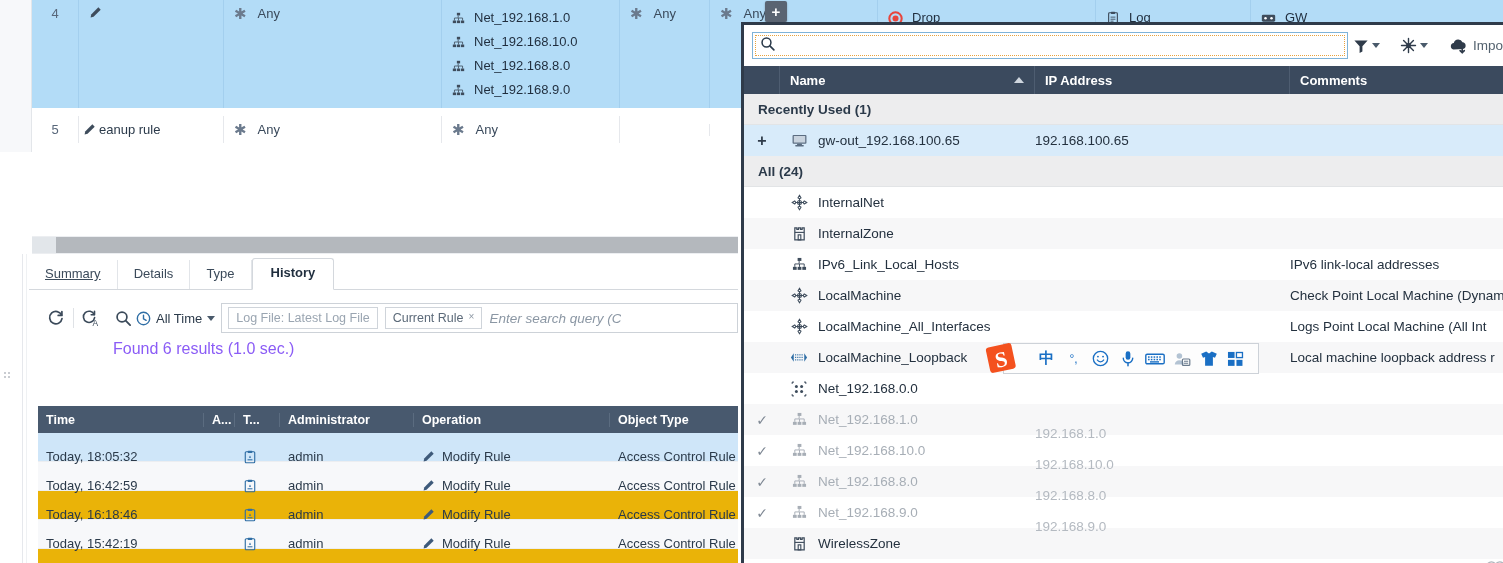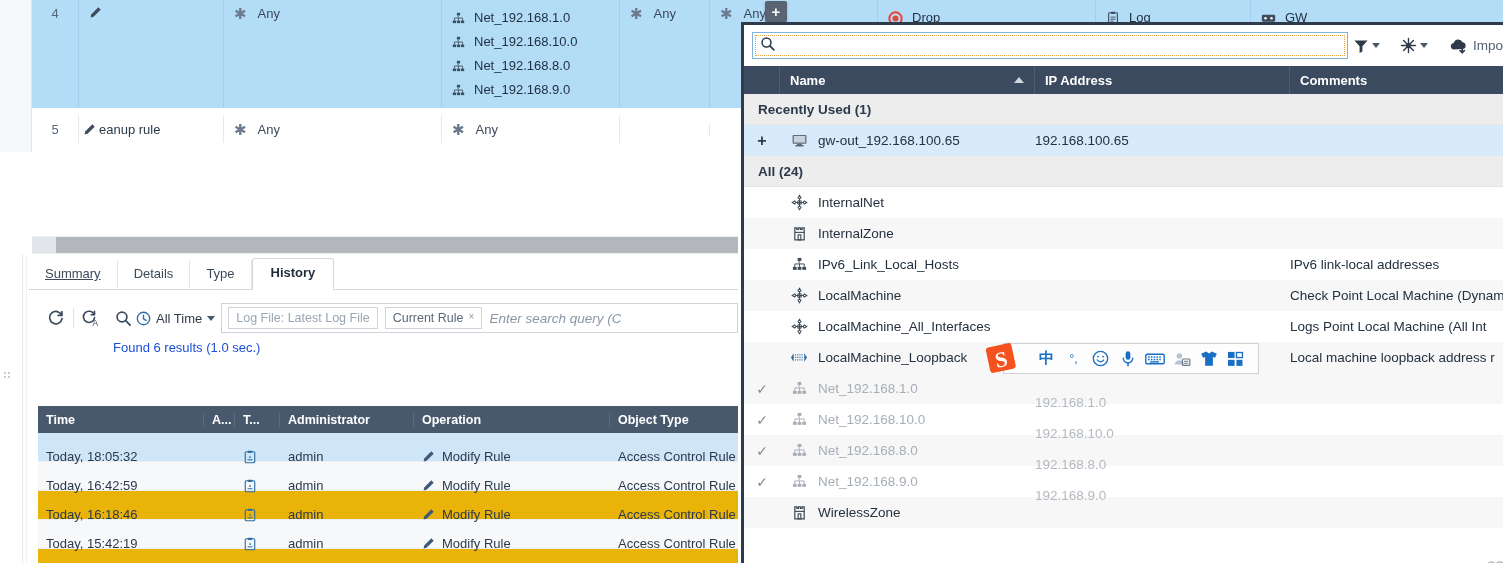--- a/index.html
+++ b/index.html
@@ -76,21 +76,21 @@
   .searchbar { display:flex; align-items:center; gap:0px; padding: 10px 0 0 14px; height: 46px;}
   .iconbtn { width:26px; height:26px; display:flex; align-items:center; justify-content:center; color:#3b4a5a; }
   .sep-v { width:1px; height:20px; background:#dfe2e6; margin: 0 4px; }
   .query-box { flex:1; display:flex; align-items:center; gap:7px; height:30px; border:1px solid #cdd2d8; background:#fff; padding: 0 6px; margin-left:6px; overflow:hidden;}
   .chip { border:1px solid #cfd4da; background:#fff; color:#5c6a79; font-size:12.5px; padding: 3px 7px; display:flex; align-items:center; gap:5px; white-space:nowrap; }
   .chip.disabled { color:#9aa5b1; }
   .chip .x { font-size:10px; color:#8d98a4; align-self:flex-start;}
   .alltime { display:flex; align-items:center; gap:5px; font-size:13px; color:#2b3a4a; white-space:nowrap;}
   .caret { width:0; height:0; border-left:4px solid transparent; border-right:4px solid transparent; border-top:5px solid #4a5a6b; }
   .qph { color:#8b97a4; font-style: italic; font-size:13.5px; white-space:nowrap; overflow:hidden;}
-  .found { padding: 4px 0 6px 84px; font-size:13px; color:#1d4ed8;}
+  .found { padding: 4px 0 6px 84px; font-size:16px; color:#8b5cf6;}
 
   
   .htable { position:absolute; left:9px; top:148px; width:700px; height:158px; overflow:hidden;}
   .hhead { display:flex; background:#48596e; color:#fff; height:27px; align-items:center; font-weight:bold; font-size:12.5px;}
   .hhead div { padding: 0 8px; white-space:nowrap; overflow:hidden; border-right:1px solid #5b6c80;}
   .h-time{width:166px;} .h-a{width:31px;} .h-t{width:45px;} .h-adm{width:134px;} .h-op{width:196px;} .h-obj{width:128px; border-right:none !important;}
   .hrow { display:flex; height:29px; align-items:center; font-size:13px; color:#2b3a4a; border-bottom:1px solid #eceef1;}
   .hrow div { padding: 0 8px; white-space:nowrap; overflow:hidden; display:flex; align-items:center; gap:7px;margin-top:19px;}
   .hrow.sel { background:#cfe6f9; }
   .hrow.alt { background:#f7f8fa; }
@@ -670,20 +670,35 @@
               <rect x="10.4" y="9" width="1.3" height="1.3"></rect>
               <rect x="12.8" y="9" width="1.3" height="1.3"></rect>
             </g>
           </svg>
       </div>
       <div class="o-name">LocalMachine_Loopback</div>
       <div class="o-ip"></div>
       <div class="o-cm">Local machine loopback address r</div>
     </div>
 
+    <div class="orow white">
+      <div class="o-chk"></div>
+      <div class="o-icon">
+        <svg width="16" height="16" viewBox="0 0 16 16">
+            <path d="M1.2 1.2h1.6M13.2 1.2h1.6M1.2 14.8h1.6M13.2 14.8h1.6M1.2 1.2v1.6M14.8 1.2v1.6M1.2 13.2v1.6M14.8 13.2v1.6" stroke="#3e4c5c" stroke-width="1.2"></path>
+            <circle cx="5.4" cy="5.4" r="1.5" fill="#3e4c5c"></circle>
+            <circle cx="10.6" cy="5.4" r="1.5" fill="#3e4c5c"></circle>
+            <circle cx="5.4" cy="10.6" r="1.5" fill="#3e4c5c"></circle>
+            <circle cx="10.6" cy="10.6" r="1.5" fill="#3e4c5c"></circle>
+          </svg>
+      </div>
+      <div class="o-name">Net_192.168.0.0</div>
+      <div class="o-ip"></div>
+      <div class="o-cm"></div>
+    </div>
 
     <div class="orow alt dim">
       <div class="o-chk">
           <span class="chk">✓</span>
         </div>
       <div class="o-icon">
         <svg width="15" height="15" viewBox="0 0 16 16">
             <rect x="6" y="1" width="4" height="3.2" fill="#a7aeb6"></rect>
             <rect x="1" y="10.5" width="4" height="3.2" fill="#a7aeb6"></rect>
             <rect x="6" y="10.5" width="4" height="3.2" fill="#a7aeb6"></rect>

